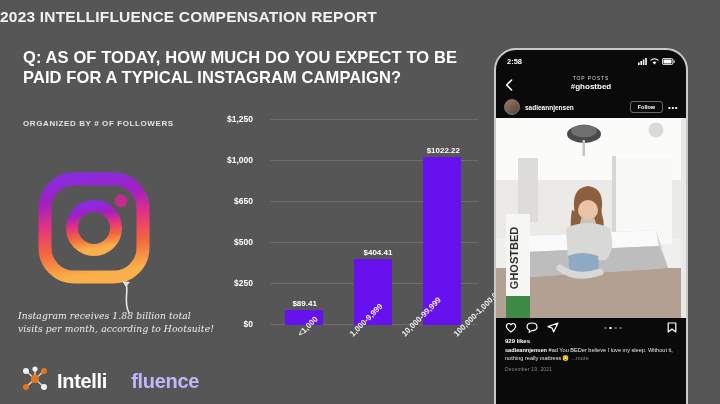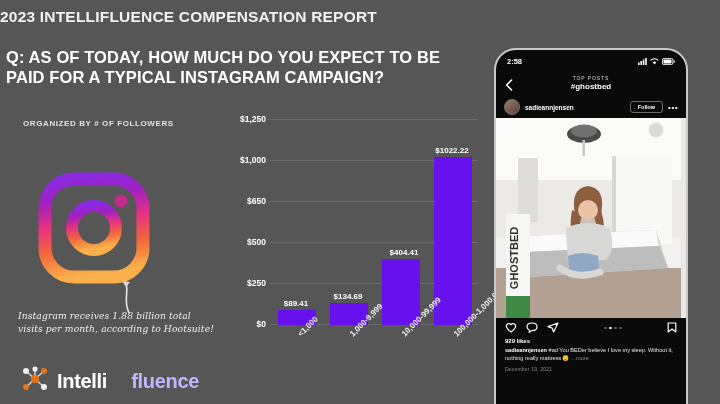--- a/index.html
+++ b/index.html
@@ -13,21 +13,21 @@
 
   
   .report-title{
     position:absolute;top:8px;left:0;width:706px;
     font-size:15.5px;font-weight:bold;color:#f2f2f2;
     letter-spacing:.2px;
   }
 
   
   .question{
-    position:absolute;left:6px;top:47px;width:440px;
+    position:absolute;left:23px;top:47px;width:440px;
     font-size:16.5px;font-weight:bold;color:#ffffff;
     line-height:20px;letter-spacing:.1px;
   }
   .organized{
     position:absolute;left:23px;top:119px;
     font-size:8px;font-weight:bold;color:#e2e2e2;
     letter-spacing:.6px;
   }
 
   
@@ -58,32 +58,32 @@
   #chart{
     position:absolute;left:222px;top:112px;width:262px;height:275px;
   }
   .plot{
     position:absolute;left:48px;top:8px;width:208px;height:205px;
   }
   .gridline{
     position:absolute;left:0;width:100%;height:1px;background:#6d6d6d;
   }
   .ytick{
-    position:absolute;right:100%;margin-right:4px;
+    position:absolute;right:100%;margin-right:17px;
     transform:translateY(-50%);
     white-space:nowrap;
     font-size:8.5px;font-weight:bold;color:#ffffff;
   }
   .bars{
     position:absolute;left:0;bottom:0;width:100%;height:100%;
     display:flex;align-items:flex-end;justify-content:space-around;
   }
   .barwrap{
     position:relative;width:40px;height:100%;
-    display:flex;align-items:flex-end;justify-content:flex-end;
+    display:flex;align-items:flex-end;justify-content:flex-start;
   }
   .bar{width:38px;background:#6611ee;}
   .barval{
     position:absolute;left:50%;transform:translateX(-50%);
     white-space:nowrap;
     font-size:8px;font-weight:bold;color:#ffffff;
   }
   .xlabels{
     position:absolute;left:48px;top:218px;width:208px;height:60px;
     display:flex;justify-content:space-around;
@@ -237,24 +237,20 @@
             <span class="ytick">$1,000</span>
           </div>
           <div class="gridline" style="bottom: 100%;">
             <span class="ytick">$1,250</span>
           </div>
         </div>
       <div class="bars" id="bars">
           <div class="barwrap">
             <div class="bar" style="height: 7.1528%; background: rgb(102, 17, 238);"></div>
             <div class="barval" style="bottom: calc(7.1528% + 2px);">$89.41</div>
-          </div>
-          <div class="barwrap">
-            <div class="bar" style="height: 10.7752%; background: rgb(102, 17, 238);"></div>
-            <div class="barval" style="bottom: calc(10.7752% + 2px);">$134.69</div>
           </div>
           <div class="barwrap">
             <div class="bar" style="height: 32.3528%; background: rgb(102, 17, 238);"></div>
             <div class="barval" style="bottom: calc(32.3528% + 2px); padding-left: 8px;">$404.41</div>
           </div>
           <div class="barwrap">
             <div class="bar" style="height: 81.7776%; background: rgb(102, 17, 238);"></div>
             <div class="barval" style="bottom: calc(81.7776% + 2px);">$1022.22</div>
           </div>
         </div>

